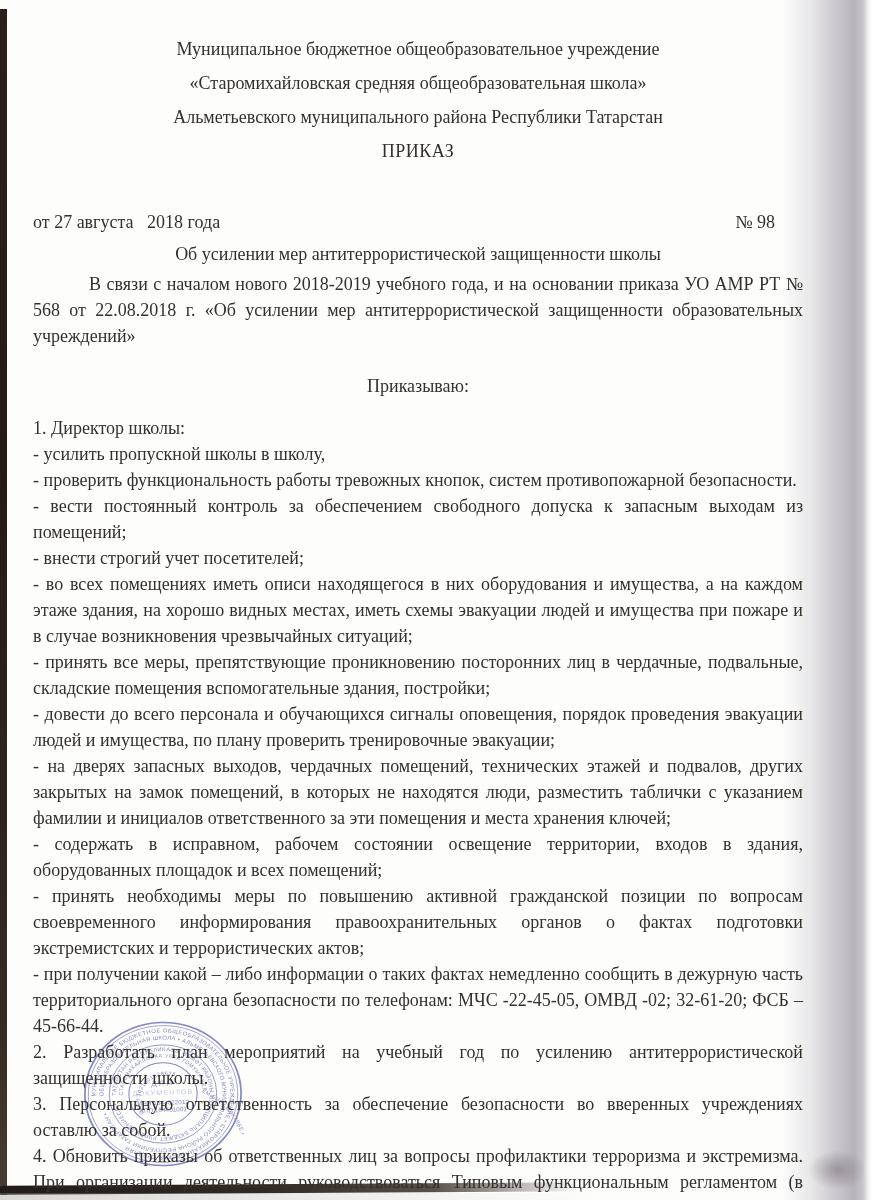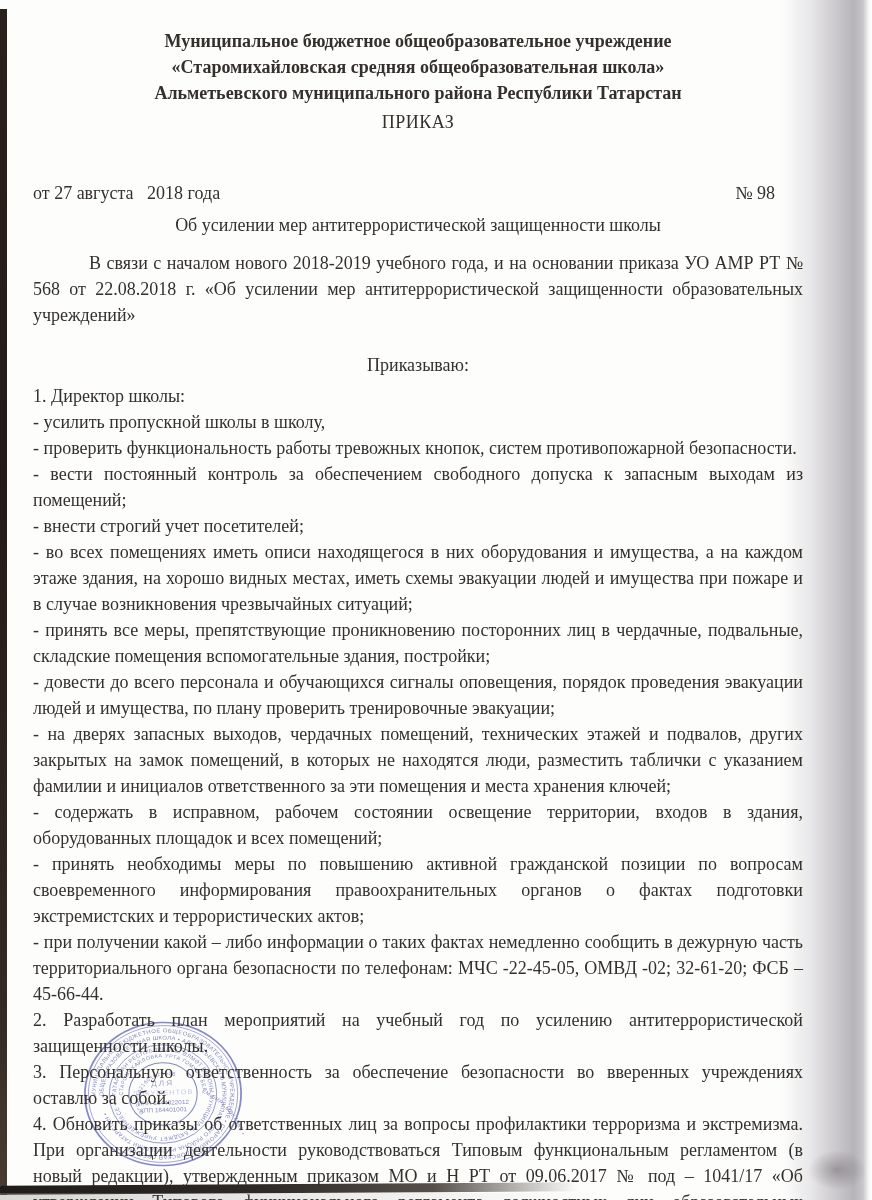--- a/index.html
+++ b/index.html
@@ -41,30 +41,30 @@
     position:absolute;left:0;top:1193px;width:600px;height:7px;
     background:linear-gradient(to right,rgba(150,145,140,.35),rgba(150,145,140,0));
   }
   
   .content{
     position:absolute;left:33px;top:28px;width:770px;
     font-size:18px;line-height:26px;
     z-index:2;
   }
   .org{ text-align:center; }
-  .org p{margin:0;font-weight:bold;}
+  .org p{margin:8px;}
   .doc-type{ text-align:center;margin:3px 0 0 0;letter-spacing:.5px; }
   .date-row{
     display:flex;justify-content:space-between;align-items:baseline;
     margin:0;white-space:pre-wrap;
   }
   .date-row .num{ padding-right:28px;margin-top:45px; }
-  .subject{ text-align:center;margin:6px 0 12px 0; }
+  .subject{ text-align:center;margin:6px 0 4px 0; }
   .intro{ margin:0;text-align:justify;text-indent:56px; }
-  .order-word{ text-align:center;margin:24px 0 5px 0; }
+  .order-word{ text-align:center;margin:24px 0 16px 0; }
   .items p{ margin:0;text-align:justify; }
   
   .stamp{
     position:absolute;left:80px;top:1018px;width:166px;height:152px;
     z-index:1;opacity:.82;mix-blend-mode:multiply;
     transform:rotate(-2deg);
   }
   .stamp text{ font-family:"Liberation Sans","DejaVu Sans",sans-serif; }
 </style>
 </head>

